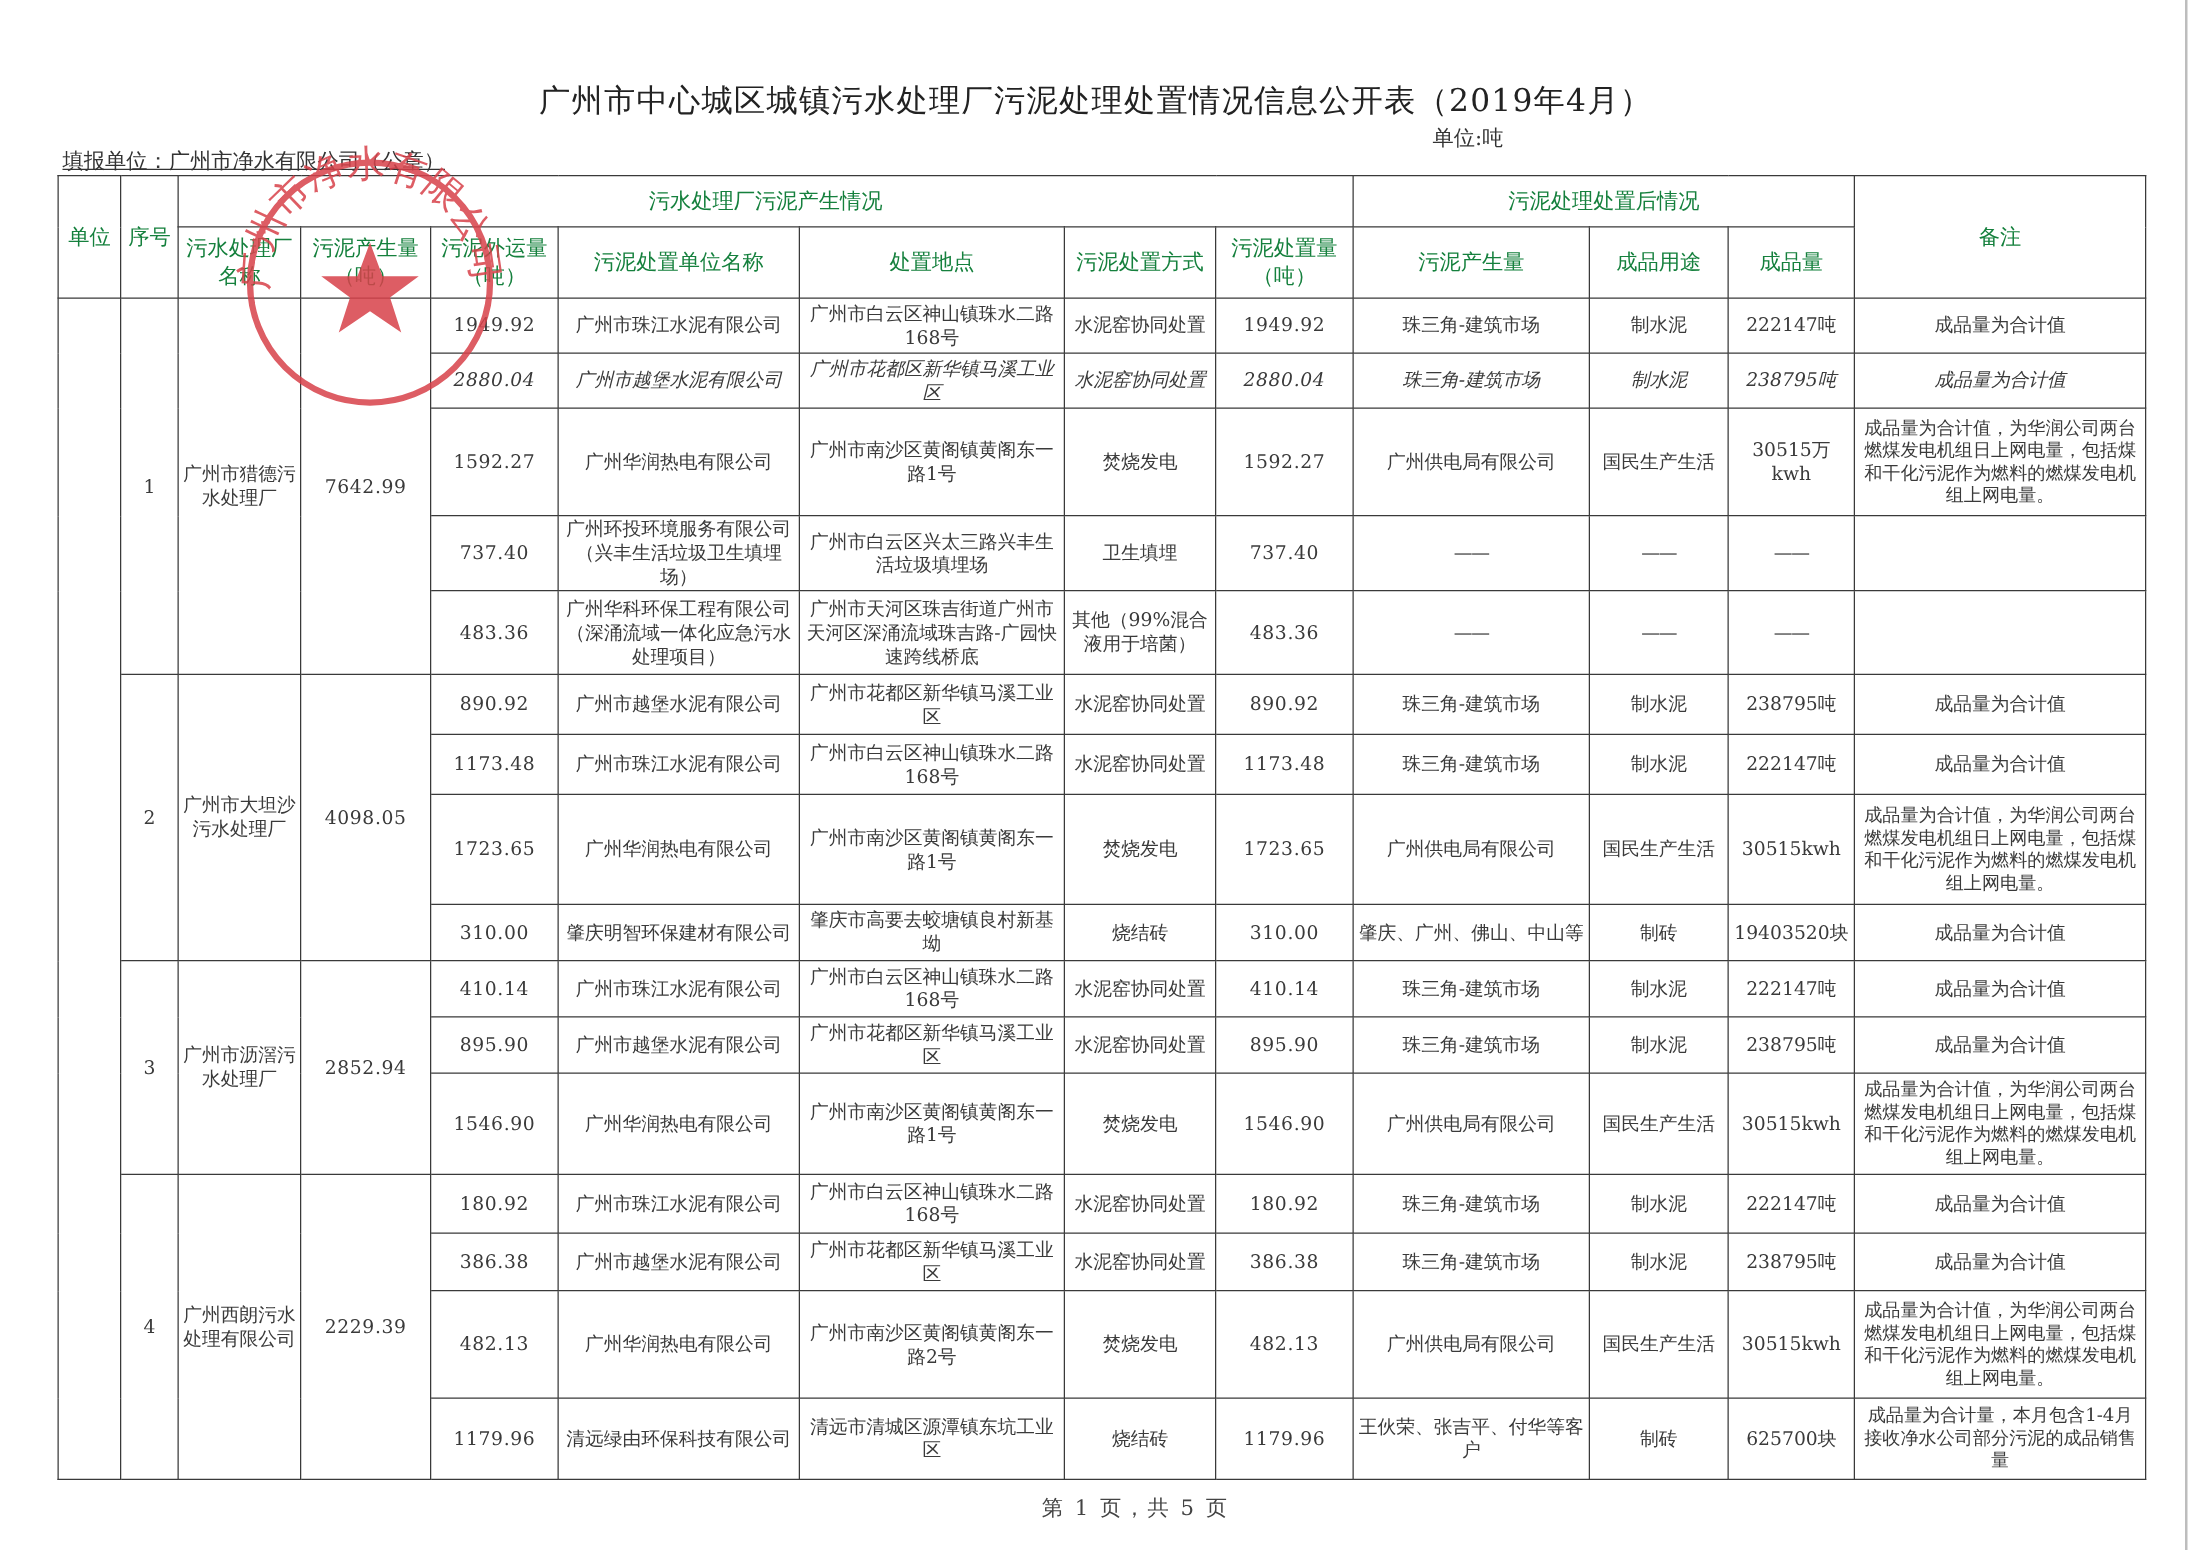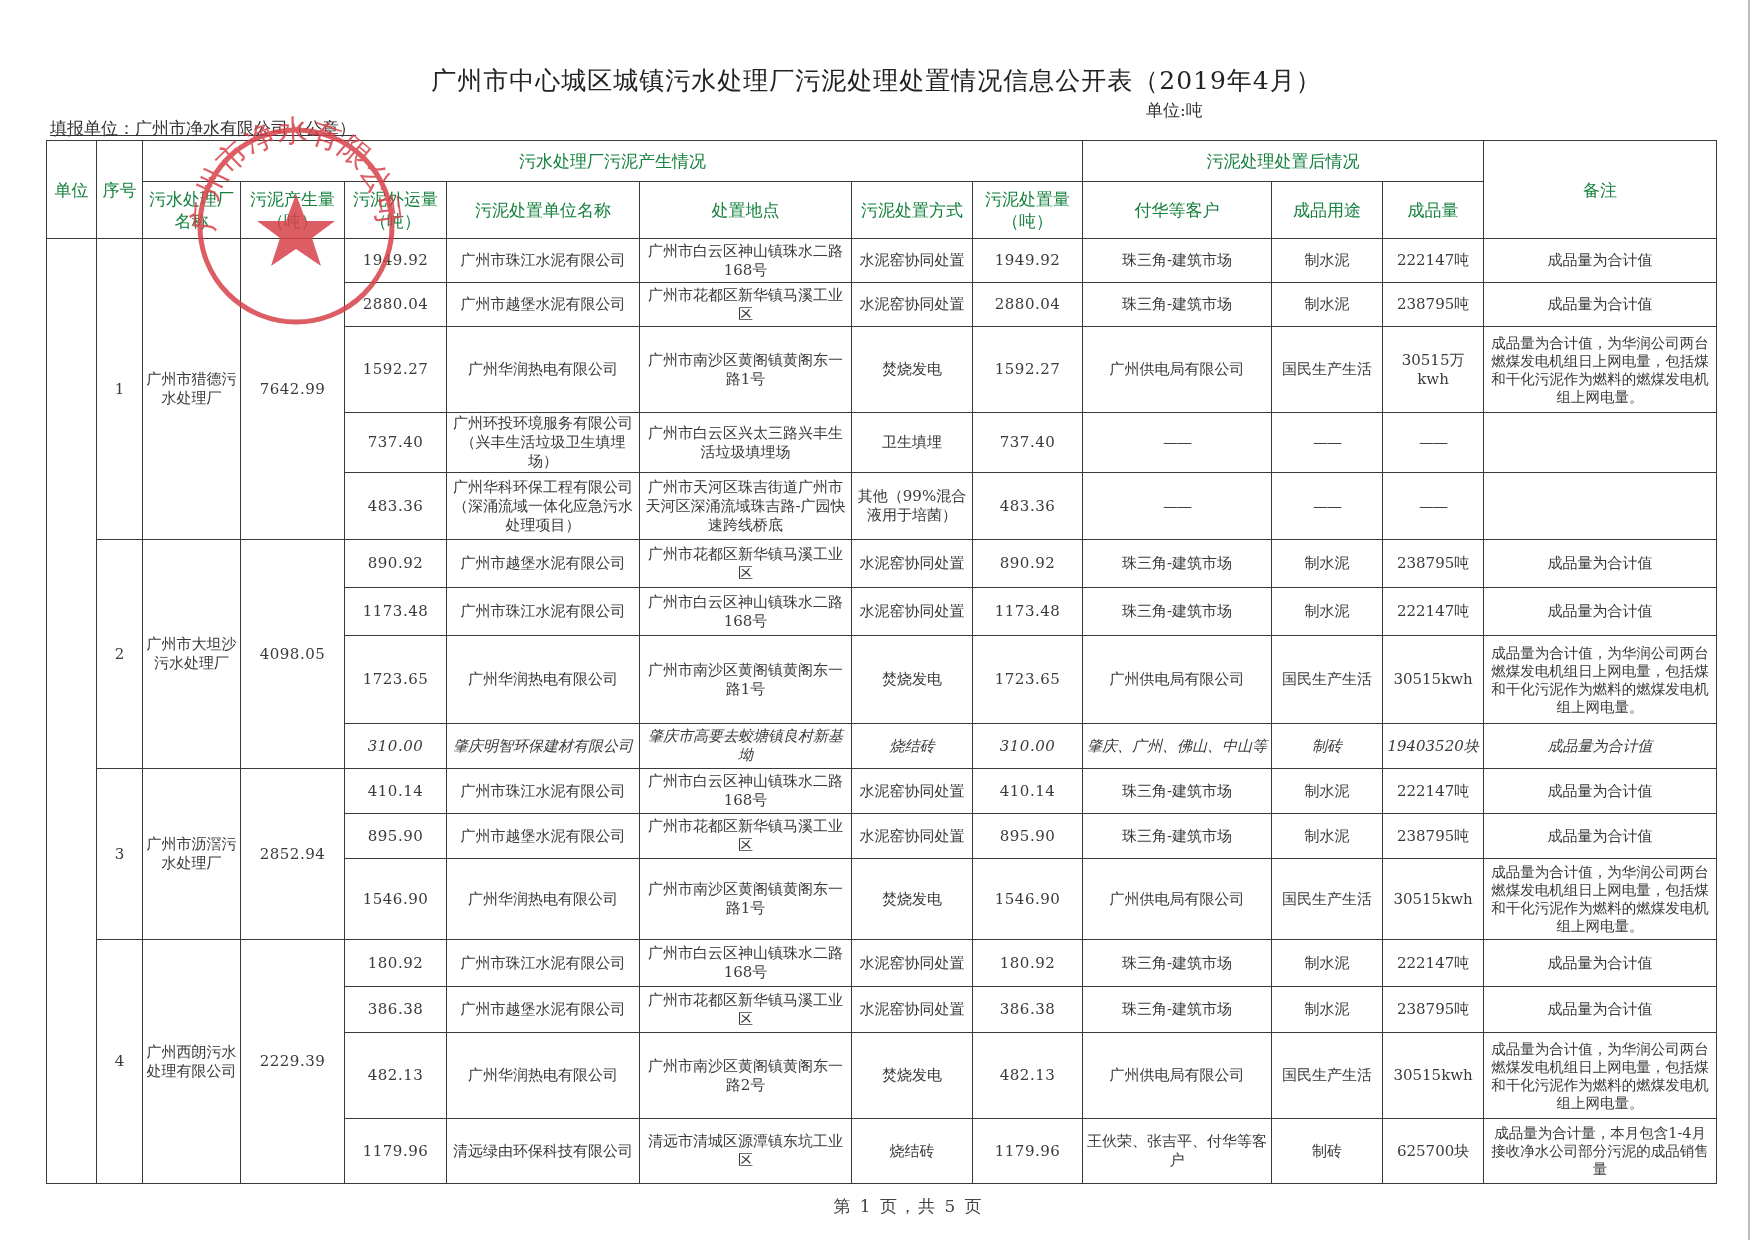--- a/index.html
+++ b/index.html
@@ -55,42 +55,42 @@
       <th rowspan="2">备注</th>
     </tr>
     <tr style="height:57px">
       <th>污水处理厂名称</th>
       <th>污泥产生量（吨）</th>
       <th>污泥外运量（吨）</th>
       <th>污泥处置单位名称</th>
       <th>处置地点</th>
       <th>污泥处置方式</th>
       <th>污泥处置量（吨）</th>
-      <th>付华等客户</th>
+      <th>污泥产生量</th>
       <th>成品用途</th>
       <th>成品量</th>
     </tr>
   </thead>
   <tbody id="tbody">
       <tr style="height: 44px;">
         <td rowspan="16"></td>
         <td rowspan="5">1</td>
         <td rowspan="5">广州市猎德污水处理厂</td>
         <td class="num" rowspan="5">7642.99</td>
         <td class="num">1949.92</td>
         <td>广州市珠江水泥有限公司</td>
         <td>广州市白云区神山镇珠水二路168号</td>
         <td>水泥窑协同处置</td>
         <td class="num">1949.92</td>
         <td>珠三角-建筑市场</td>
         <td>制水泥</td>
         <td>222147吨</td>
         <td>成品量为合计值</td>
       </tr>
-      <tr style="height: 44px;">
+      <tr style="height: 44px; font-style: italic;">
         <td class="num">2880.04</td>
         <td>广州市越堡水泥有限公司</td>
         <td>广州市花都区新华镇马溪工业区</td>
         <td>水泥窑协同处置</td>
         <td class="num">2880.04</td>
         <td>珠三角-建筑市场</td>
         <td>制水泥</td>
         <td>238795吨</td>
         <td>成品量为合计值</td>
       </tr>
@@ -156,21 +156,21 @@
         <td class="num">1723.65</td>
         <td>广州华润热电有限公司</td>
         <td>广州市南沙区黄阁镇黄阁东一路1号</td>
         <td>焚烧发电</td>
         <td class="num">1723.65</td>
         <td>广州供电局有限公司</td>
         <td>国民生产生活</td>
         <td>30515kwh</td>
         <td class="remark-long">成品量为合计值，为华润公司两台燃煤发电机组日上网电量，包括煤和干化污泥作为燃料的燃煤发电机组上网电量。</td>
       </tr>
-      <tr style="height: 45px; font-style: italic;">
+      <tr style="height: 45px;">
         <td class="num">310.00</td>
         <td>肇庆明智环保建材有限公司</td>
         <td>肇庆市高要去蛟塘镇良村新基坳</td>
         <td>烧结砖</td>
         <td class="num">310.00</td>
         <td>肇庆、广州、佛山、中山等</td>
         <td>制砖</td>
         <td>19403520块</td>
         <td>成品量为合计值</td>
       </tr>

